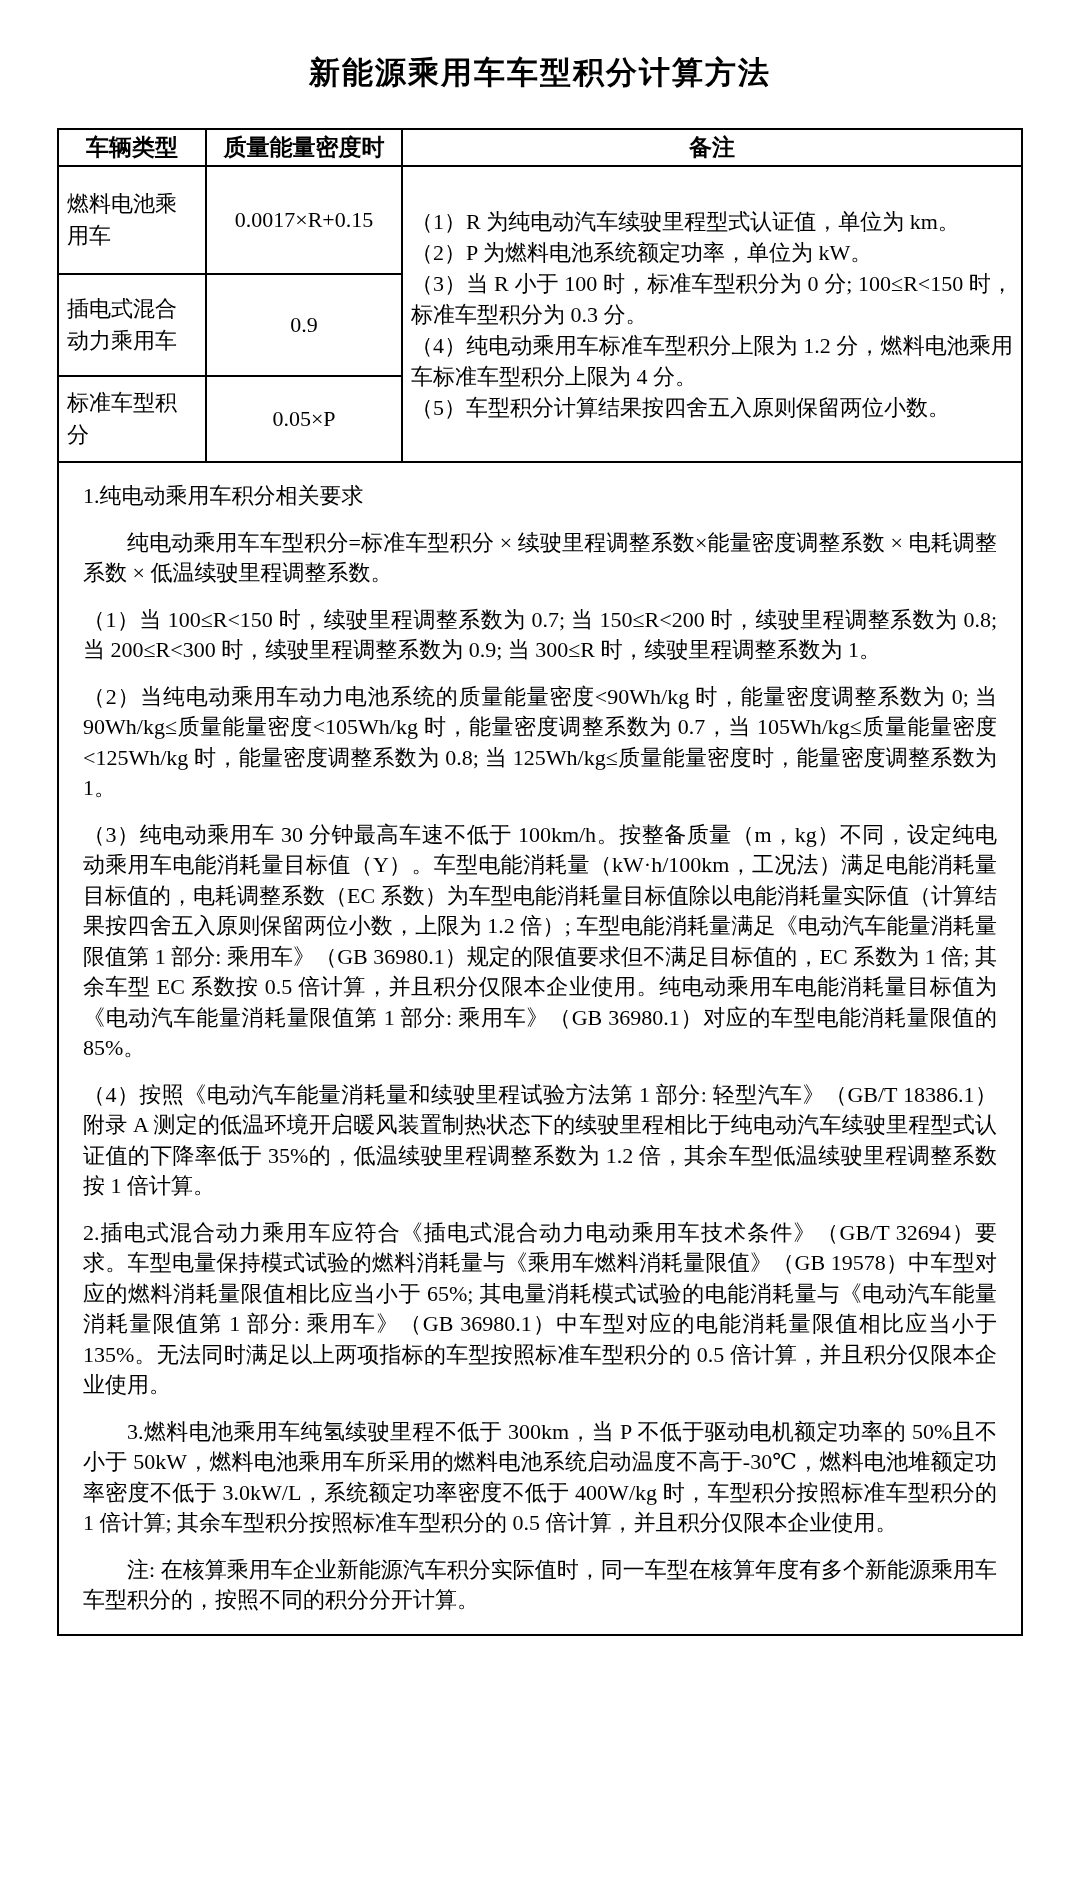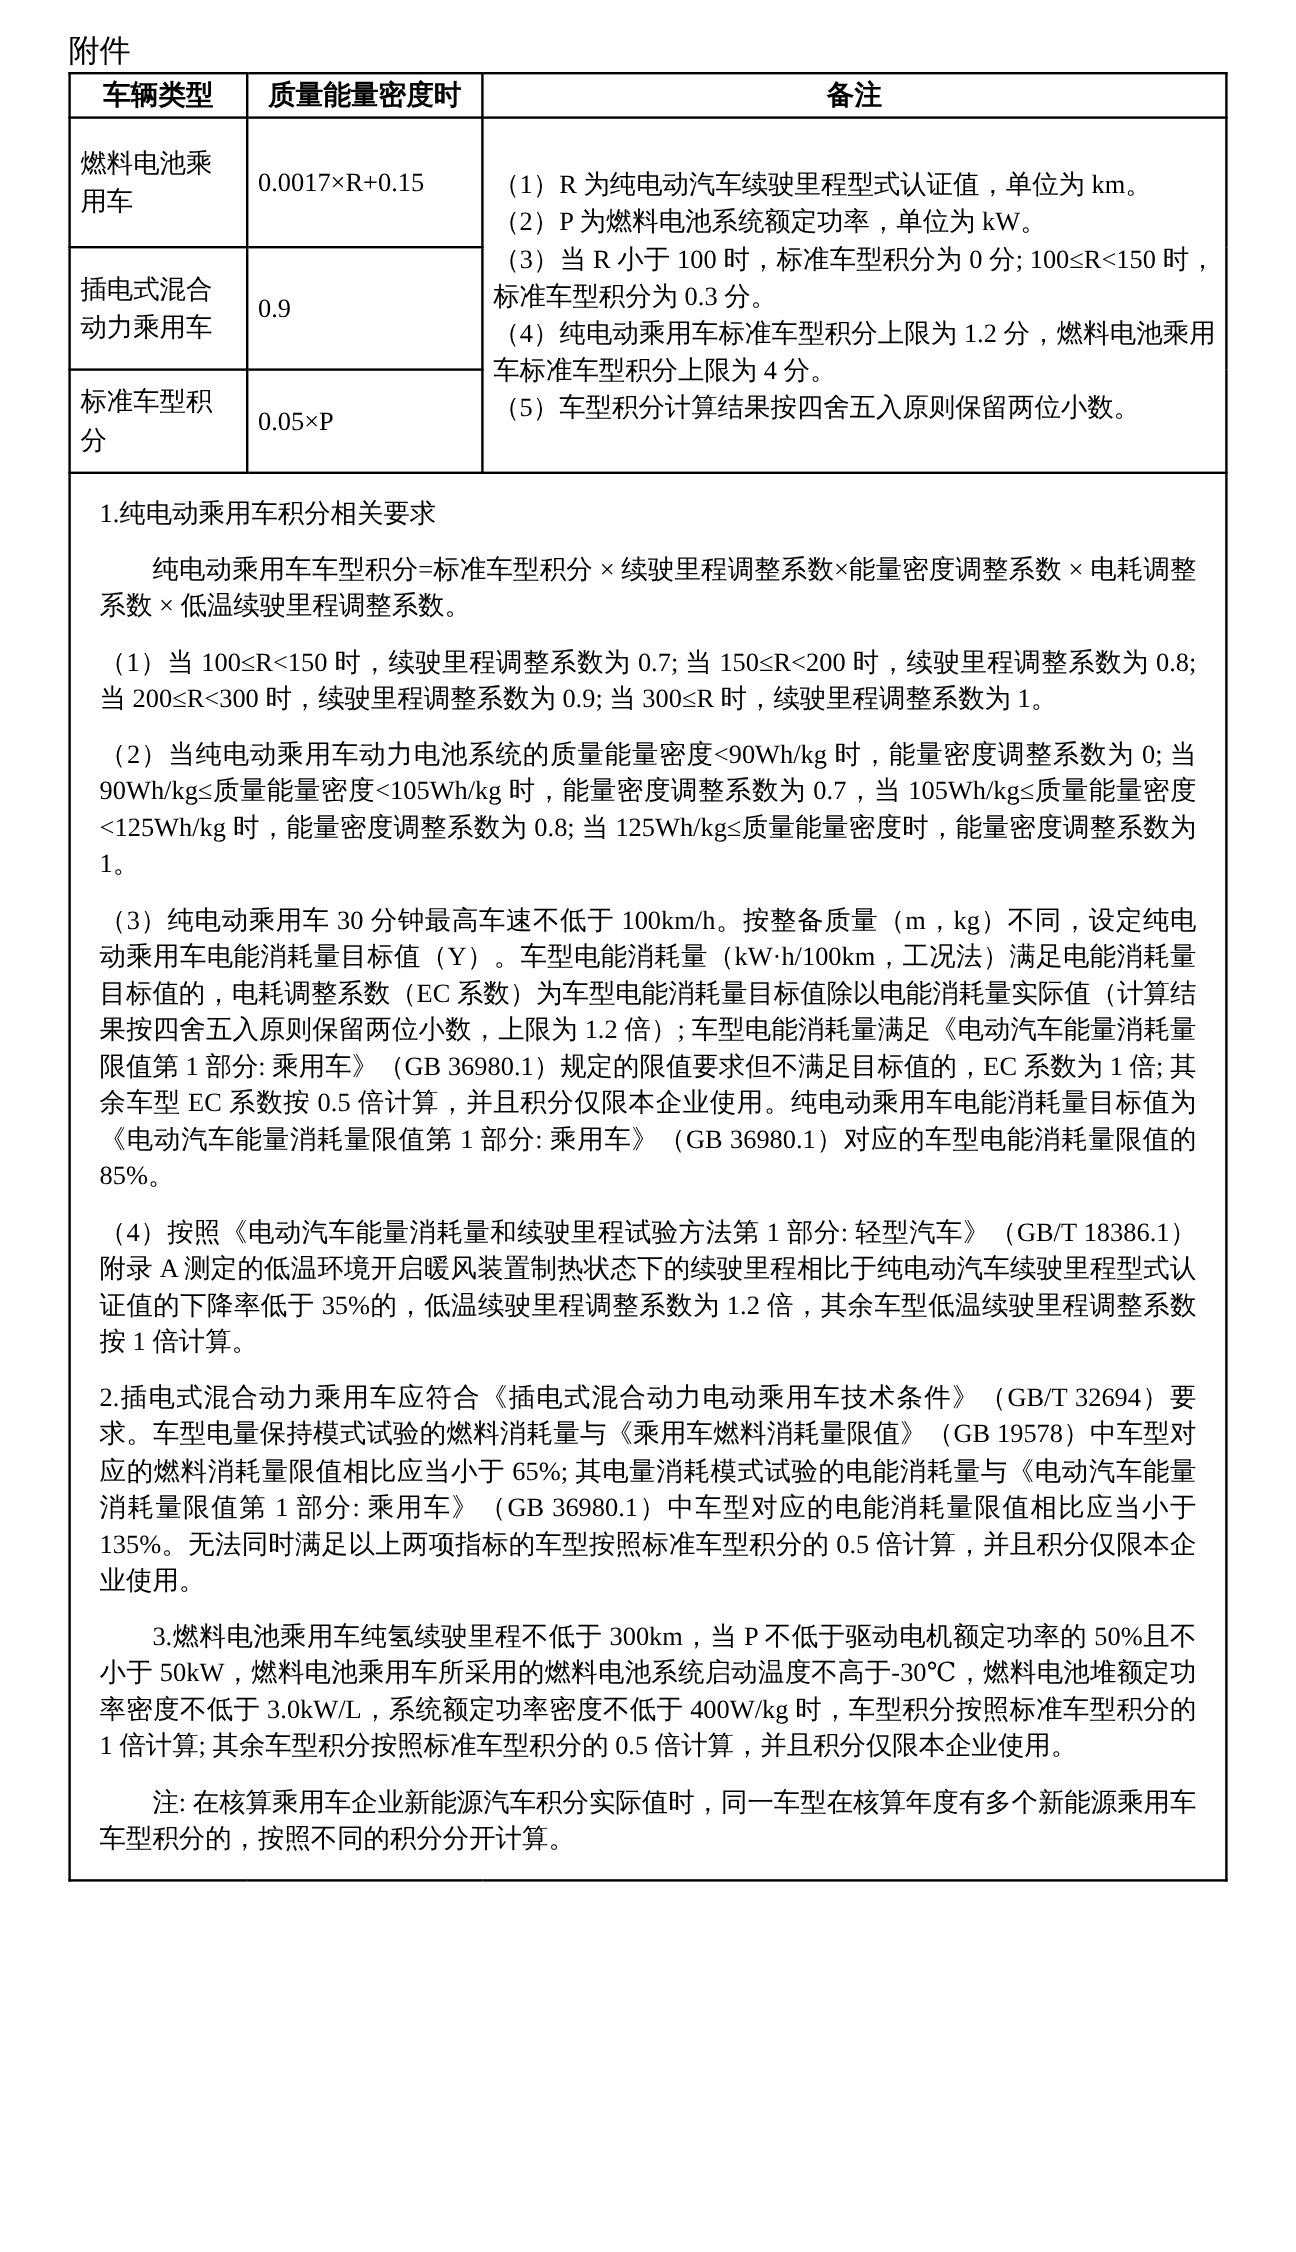--- a/index.html
+++ b/index.html
@@ -44,21 +44,21 @@
     text-align: center;
     font-weight: bold;
     font-size: 23px;
   }
   td.type-cell {
     text-align: left;
     padding-left: 10px;
     line-height: 32px;
   }
   td.score-cell {
-    text-align: left;
+    text-align: center;
     line-height: 32px;
   }
   tr.row-1 td { height: 108px; }
   tr.row-2 td { height: 102px; }
   tr.row-3 td { height: 86px; }
   td.notes-cell {
     vertical-align: top;
     padding: 4px 12px 4px 12px;
     line-height: 31px;
     text-align: justify;
@@ -72,22 +72,22 @@
     text-align: justify;
   }
   td.details-cell p { margin: 16px; }
   td.details-cell p.indent { text-indent: 2em; }
 </style>
 </head>
 <body>
 
 <div class="page">
 
-  <div class="attachment-label">附件</div>
 
+  <h1 class="doc-title">新能源乘用车车型积分计算方法</h1>
 
   <table class="score-table">
     <colgroup>
       <col class="c1">
       <col class="c2">
       <col class="c3">
     </colgroup>
     <tbody>
       <tr>
         <th>车辆类型</th>

